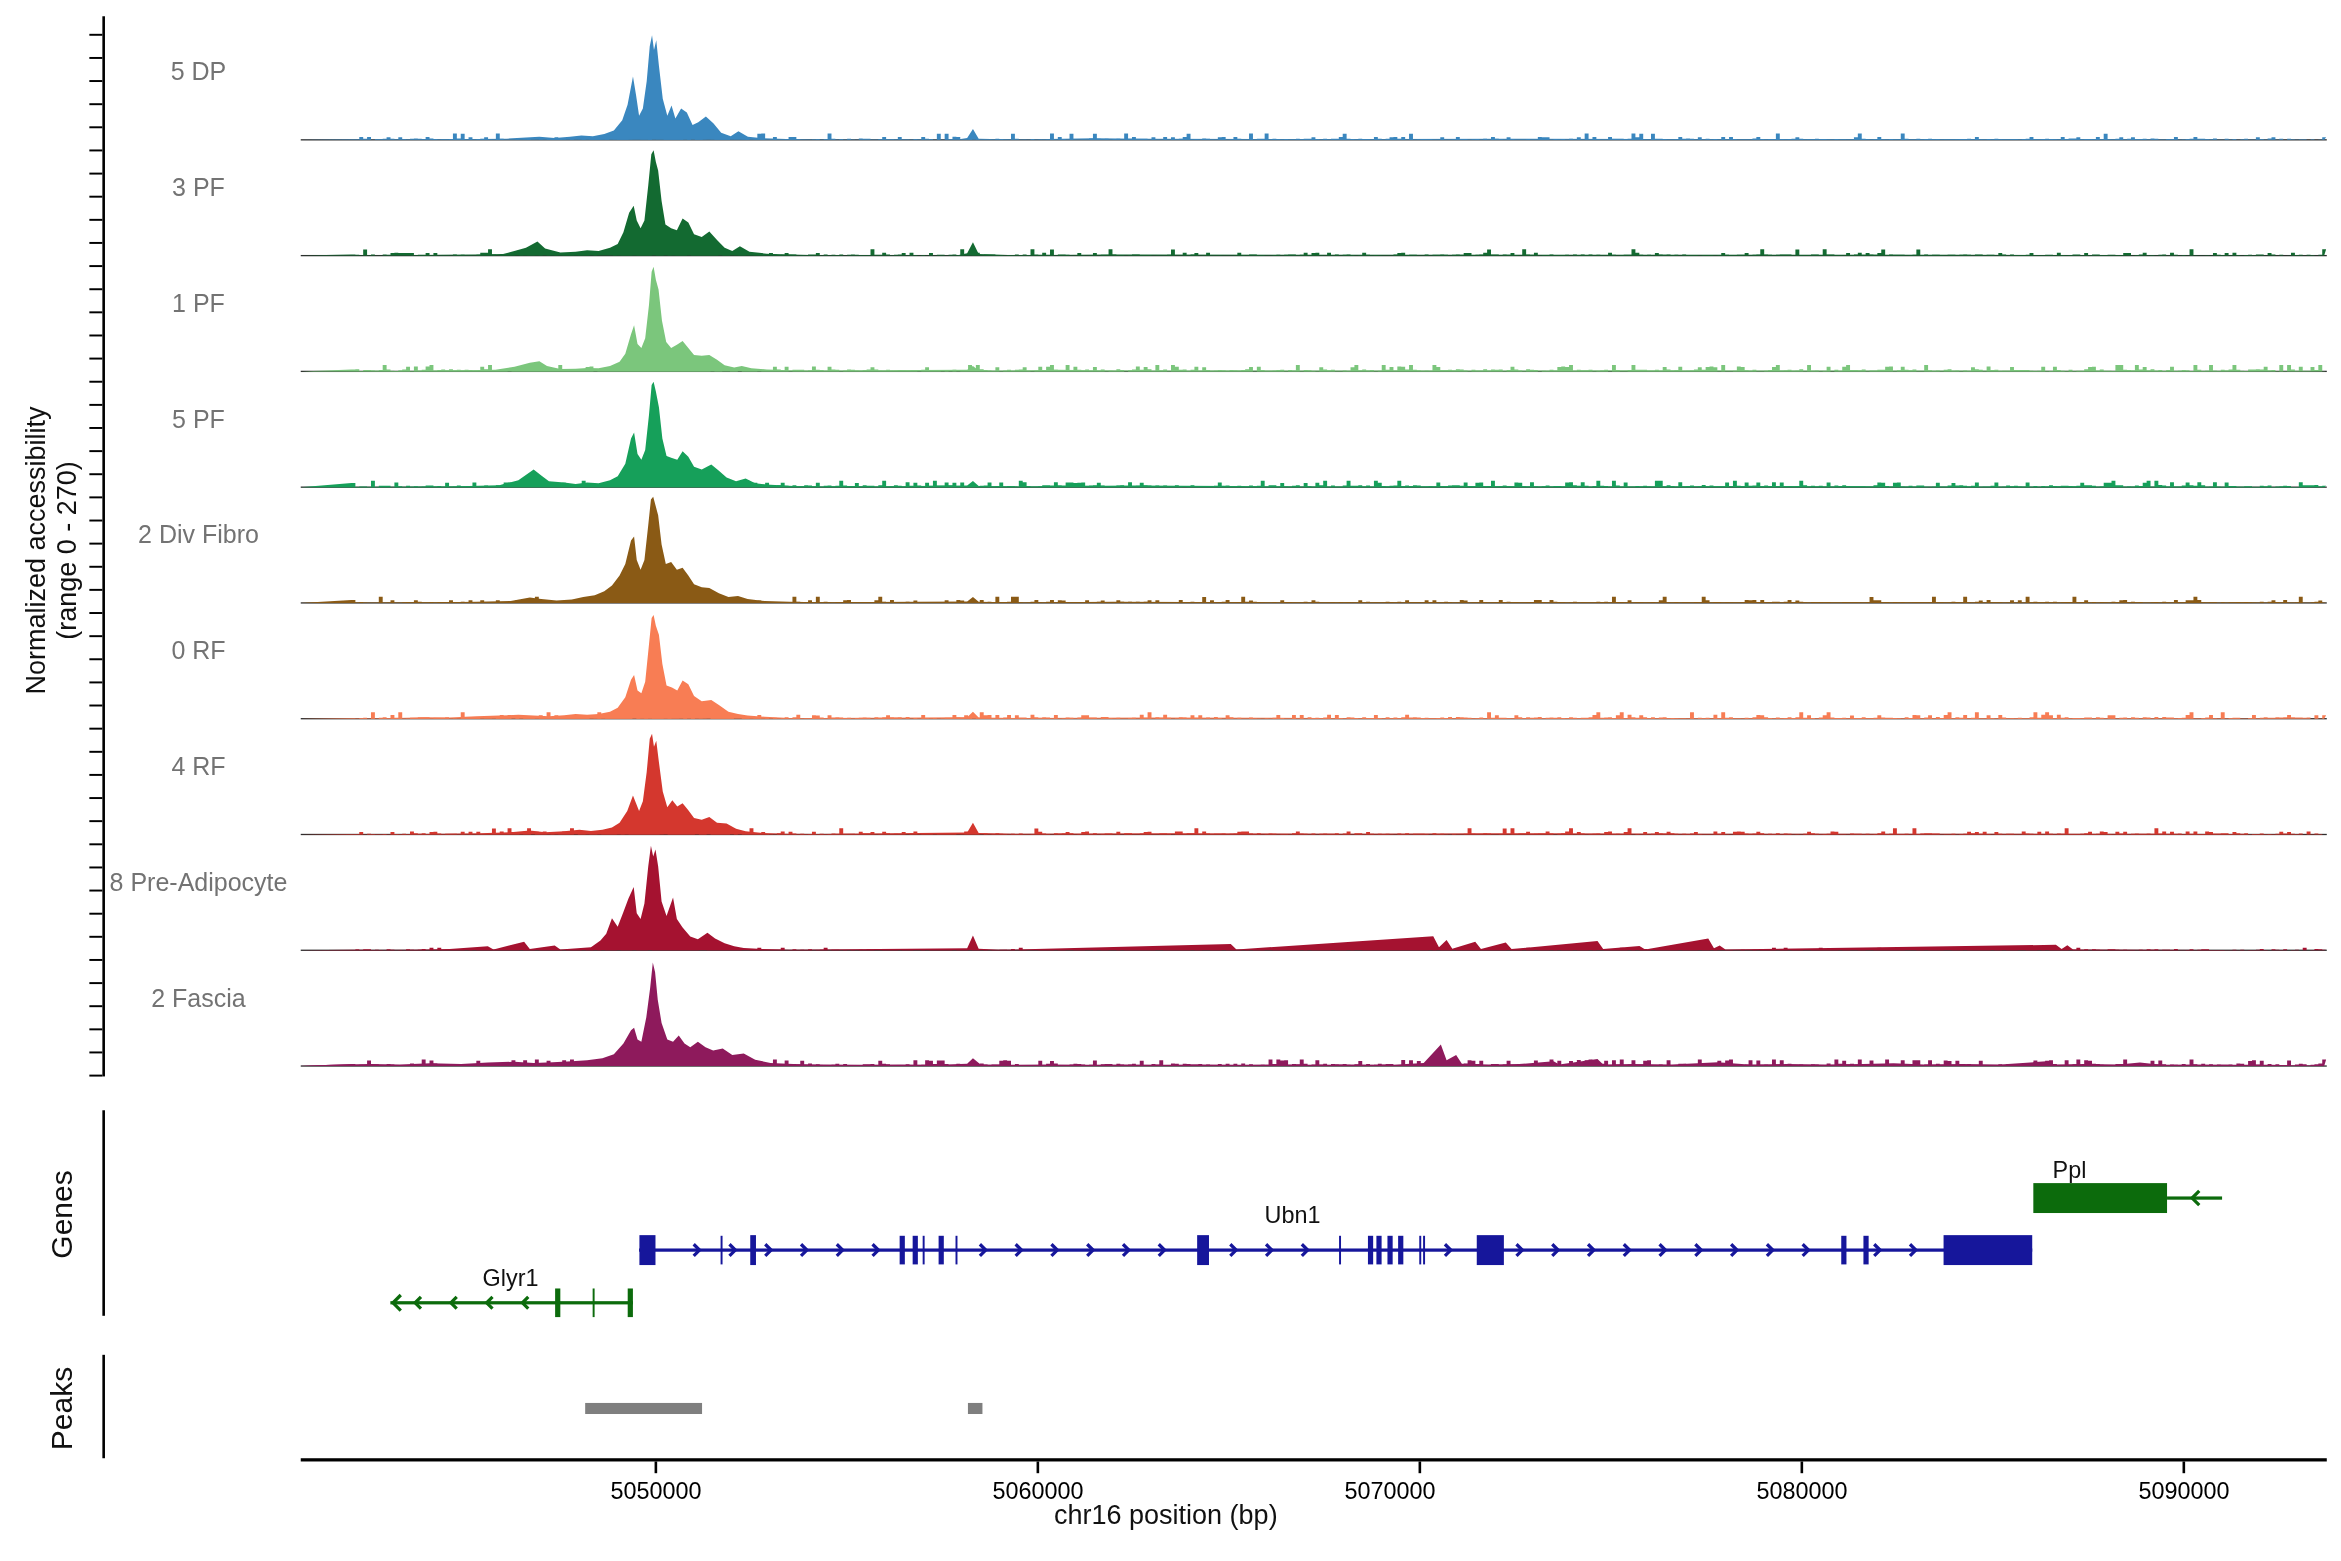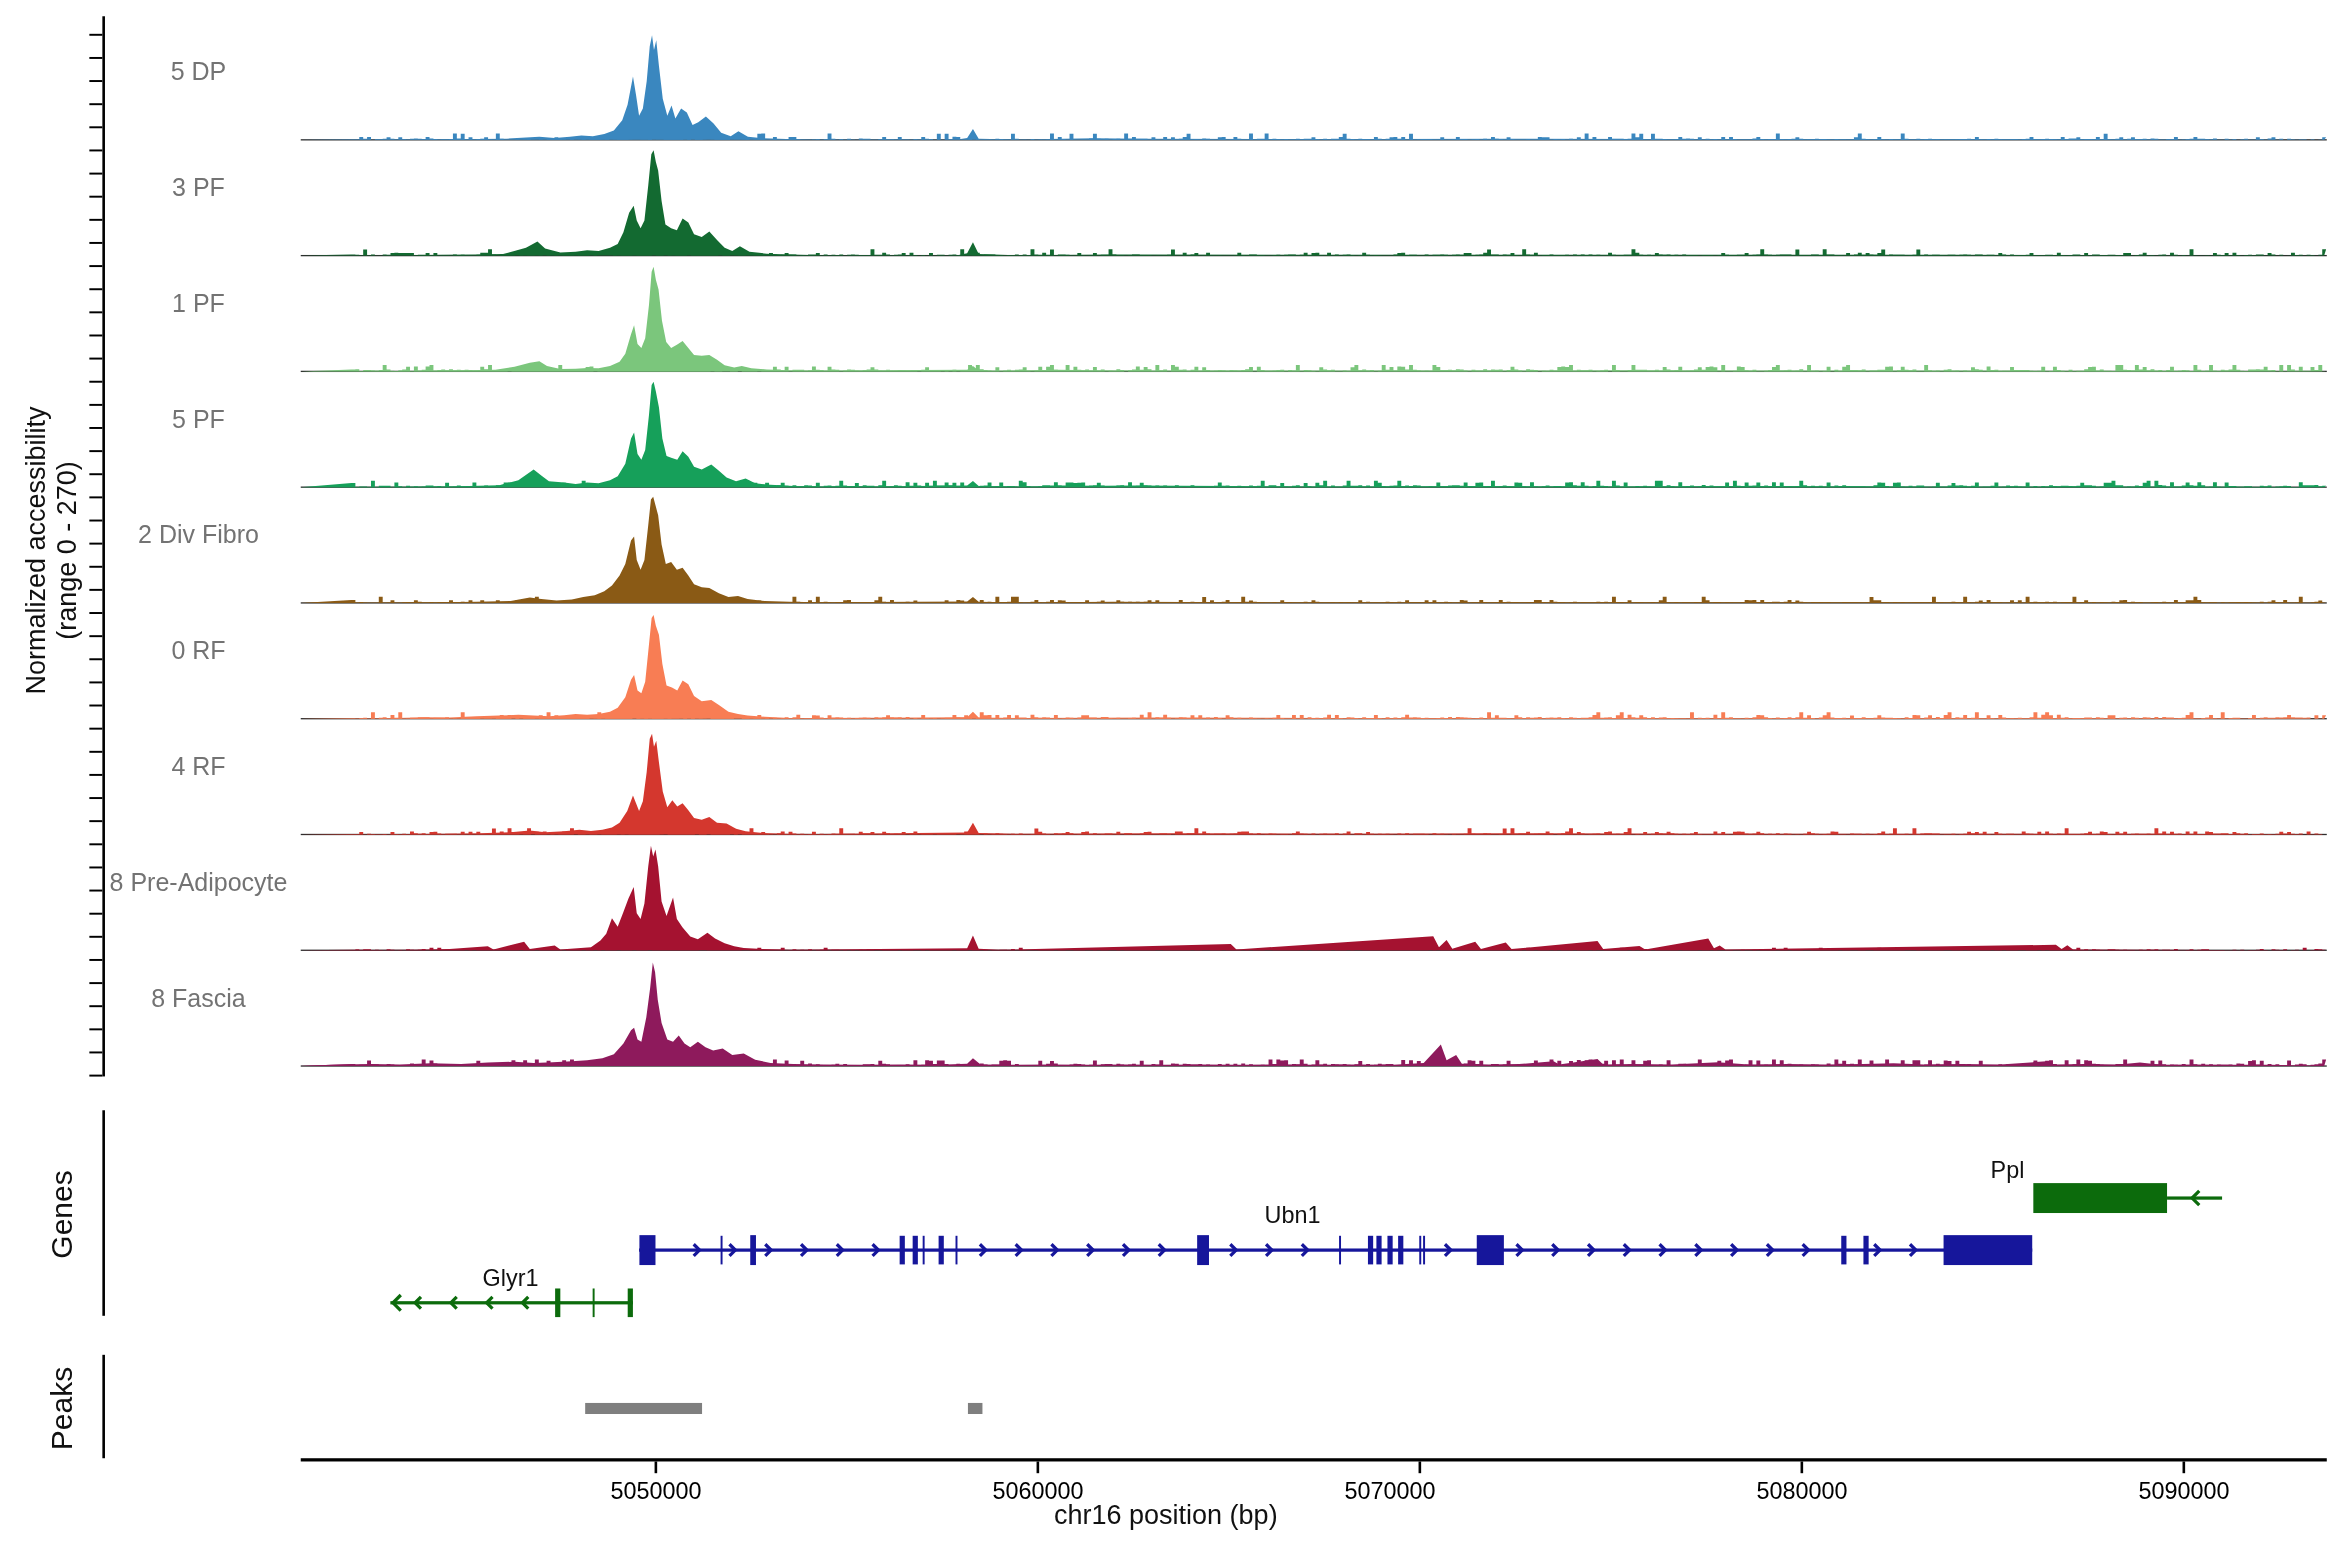--- a/index.html
+++ b/index.html
@@ -177,25 +177,25 @@
 <div class="lbl rot bracket-lbl peaks-lbl">Peaks</div>
 
 <div class="lbl track-lbl" style="top:57px">5 DP</div>
 <div class="lbl track-lbl" style="top:173px">3 PF</div>
 <div class="lbl track-lbl" style="top:289px">1 PF</div>
 <div class="lbl track-lbl" style="top:405px">5 PF</div>
 <div class="lbl track-lbl" style="top:520px">2 Div Fibro</div>
 <div class="lbl track-lbl" style="top:636px">0 RF</div>
 <div class="lbl track-lbl" style="top:752px">4 RF</div>
 <div class="lbl track-lbl" style="top:868px">8 Pre-Adipocyte</div>
-<div class="lbl track-lbl" style="top:984px">8 Fascia</div>
+<div class="lbl track-lbl" style="top:984px">2 Fascia</div>
 
 <div class="lbl gene-lbl" style="left:413px;top:1265px">Glyr1</div>
 <div class="lbl gene-lbl" style="left:1195px;top:1202px">Ubn1</div>
-<div class="lbl gene-lbl" style="left:1910px;top:1157px">Ppl</div>
+<div class="lbl gene-lbl" style="left:1972px;top:1157px">Ppl</div>
 
 <div class="lbl tick-lbl" style="left:578px">5050000</div>
 <div class="lbl tick-lbl" style="left:960px">5060000</div>
 <div class="lbl tick-lbl" style="left:1312px">5070000</div>
 <div class="lbl tick-lbl" style="left:1724px">5080000</div>
 <div class="lbl tick-lbl" style="left:2106px">5090000</div>
 
 <div class="lbl axis-title">chr16 position (bp)</div>
 
 

